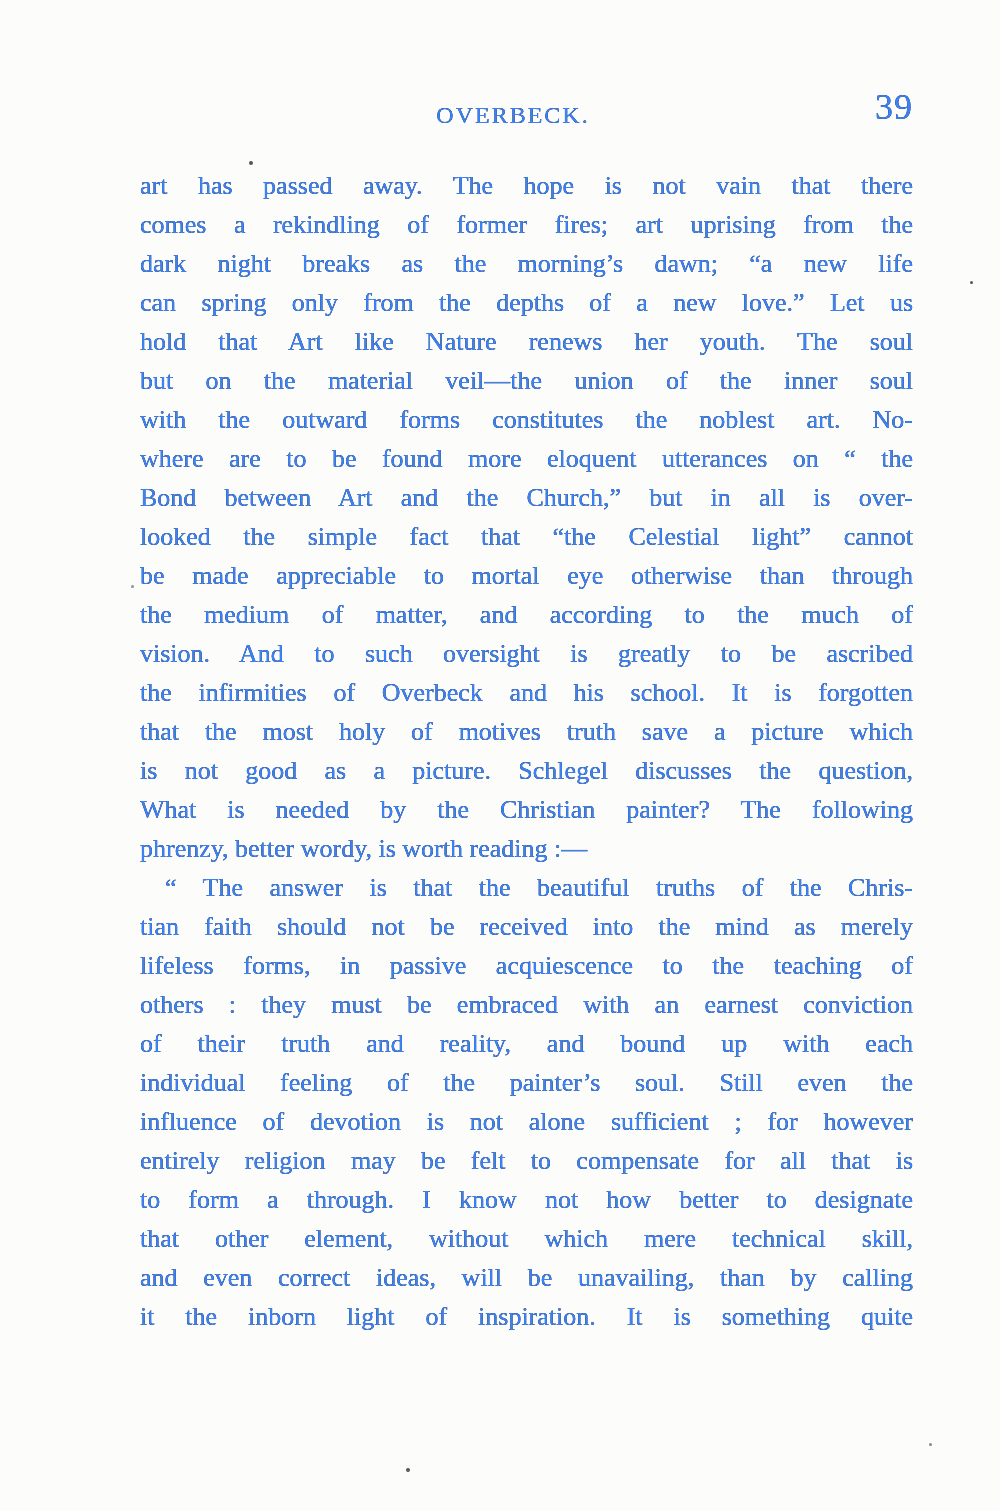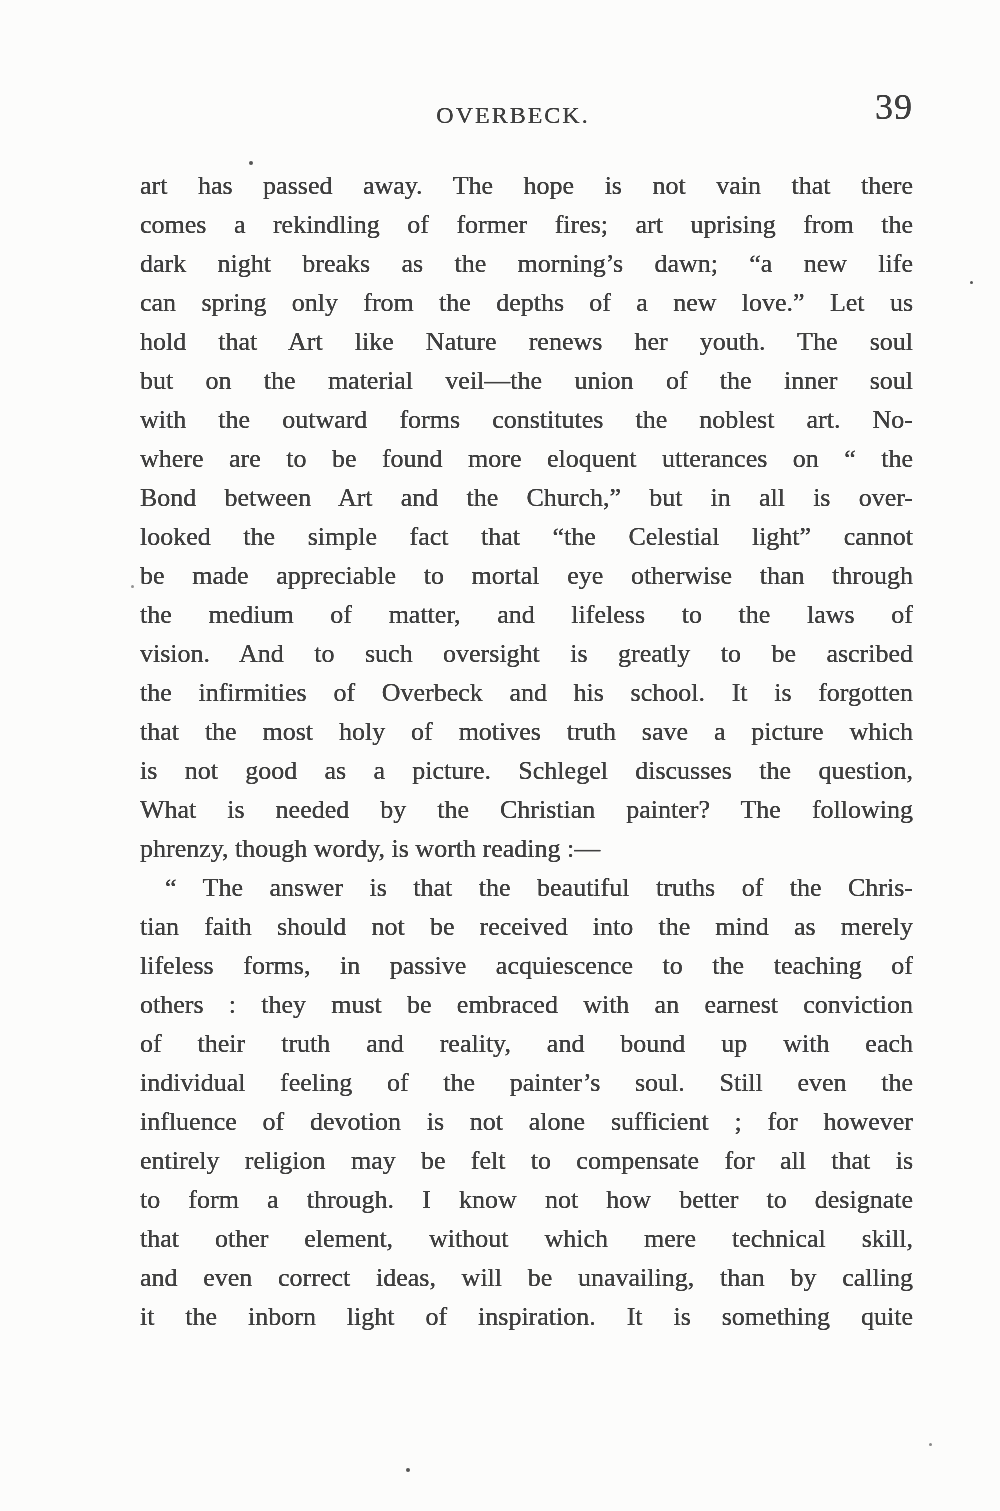--- a/index.html
+++ b/index.html
@@ -6,21 +6,21 @@
     margin: 0;
     padding: 0;
     background: #f6f6f4;
     font-family: "Liberation Serif", "DejaVu Serif", serif;
   }
   .page {
     position: relative;
     width: 1000px;
     height: 1511px;
     background: #fcfcfb;
-    color: #404040;
+    color: #3b82f6;
     overflow: hidden;
   }
   
   .running-title {
     position: absolute;
     top: 102px;
     left: 140px;
     width: 746px;
     text-align: center;
     font-size: 24px;
@@ -85,27 +85,27 @@
         <div class="line">comes a rekindling of former fires; art uprising from the</div>
         <div class="line">dark night breaks as the morning’s dawn; “a new life</div>
         <div class="line">can spring only from the depths of a new love.”  Let us</div>
         <div class="line">hold that Art like Nature renews her youth.  The soul</div>
         <div class="line">but on the material veil—the union of the inner soul</div>
         <div class="line">with the outward forms constitutes the noblest art.  No-</div>
         <div class="line">where are to be found more eloquent utterances on “ the</div>
         <div class="line">Bond between Art and the Church,” but in all is over-</div>
         <div class="line">looked the simple fact that “the Celestial light” cannot</div>
         <div class="line">be made appreciable to mortal eye otherwise than through</div>
-        <div class="line">the medium of matter, and lifeless to the laws of</div>
+        <div class="line">the medium of matter, and according to the much of</div>
         <div class="line">vision.  And to such oversight is greatly to be ascribed</div>
         <div class="line">the infirmities of Overbeck and his school.  It is forgotten</div>
         <div class="line">that the most holy of motives truth save a picture which</div>
         <div class="line">is not good as a picture.  Schlegel discusses the question,</div>
         <div class="line">What is needed by the Christian painter?  The following</div>
-        <div class="line no-justify">phrenzy, though wordy, is worth reading :—</div>
+        <div class="line no-justify">phrenzy, better wordy, is worth reading :—</div>
       </div>
       <div class="paragraph">
         <div class="line indent">“ The answer is that the beautiful truths of the Chris-</div>
         <div class="line">tian faith should not be received into the mind as merely</div>
         <div class="line">lifeless forms, in passive acquiescence to the teaching of</div>
         <div class="line">others : they must be embraced with an earnest conviction</div>
         <div class="line">of their truth and reality, and bound up with each</div>
         <div class="line">individual feeling of the painter’s soul.  Still even the</div>
         <div class="line">influence of devotion is not alone sufficient ; for however</div>
         <div class="line">entirely religion may be felt to compensate for all that is</div>

